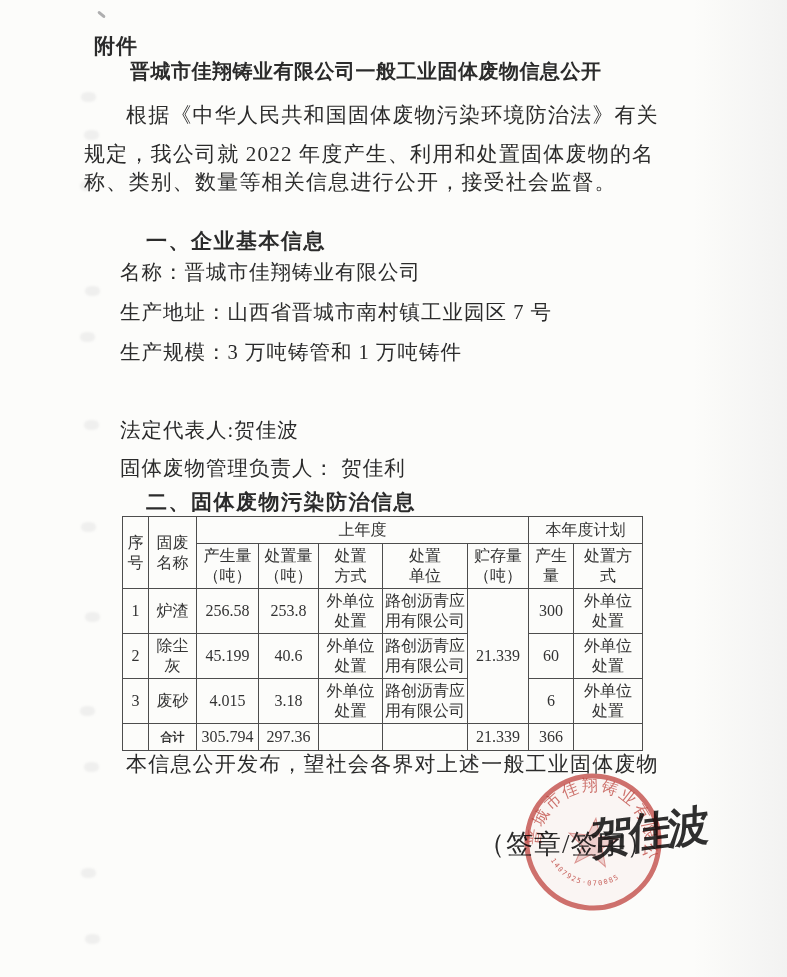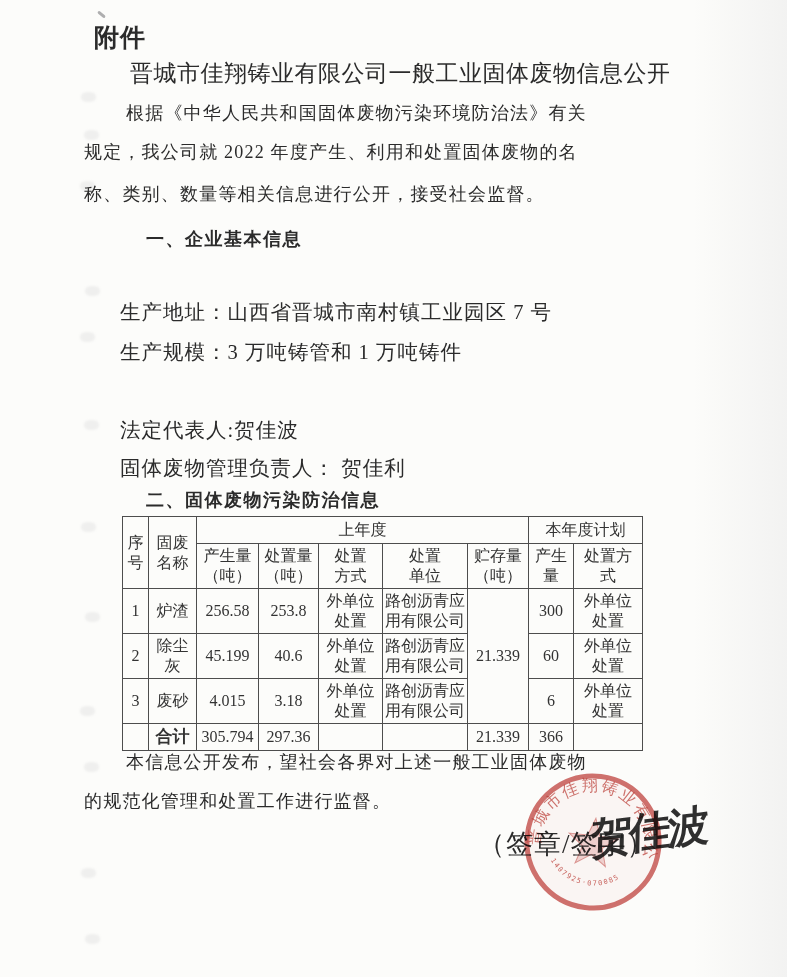--- a/index.html
+++ b/index.html
@@ -5,28 +5,28 @@
   html,body{margin:0;padding:0;}
   .page{
     position:relative; width:787px; height:977px;
     background:#fcfcfa; overflow:hidden;
     font-family:"Liberation Serif","DejaVu Serif",serif;
     color:#2b2b2b;
   }
   .abs{position:absolute; white-space:nowrap;}
   .sans{font-family:"Liberation Sans","DejaVu Sans",sans-serif; font-weight:700;}
 
-  .attachment{left:94px; top:21px; font-size:25px; letter-spacing:1px;}
-  .doc-title{left:130px; top:58px; font-size:23px; letter-spacing:.5px; font-weight:400;text-align:center;}
-  .body-line{font-size:18px; letter-spacing:1.2px;}
+  .attachment{left:94px; top:32px; font-size:21px; letter-spacing:1px;}
+  .doc-title{left:130px; top:58px; font-size:20px; letter-spacing:.5px; font-weight:700;text-align:center;}
+  .body-line{font-size:21px; letter-spacing:1.2px;}
   .intro-l1{left:126px; top:101px;}
   .intro-l2{left:84px;  top:140px;}
-  .intro-l3{left:84px;  top:182px;}
-
-  .h-sec{font-size:18px; letter-spacing:1.5px;}
+  .intro-l3{left:84px;  top:168px;}
+
+  .h-sec{font-size:21px; letter-spacing:1.5px;}
   .h-sec1{left:146px; top:227px;}
   .h-sec2{left:146px; top:488px;}
 
   .info-line{left:120px; font-size:20.5px; letter-spacing:1px;}
   .info-0{top:258px;} .info-1{top:298px;} .info-2{top:338px;}
   .info-3{top:378px;} .info-4{top:416px;} .info-5{top:454px;}
 
   table.waste{
     position:absolute; left:122px; top:516px; width:520px;
     border-collapse:collapse; table-layout:fixed;
@@ -91,20 +91,21 @@
   <div class="rshadow"></div>
 
   <div class="abs sans attachment">附件</div>
   <div class="abs doc-title">晋城市佳翔铸业有限公司一般工业固体废物信息公开</div>
 
   <div class="abs body-line intro-l1">根据《中华人民共和国固体废物污染环境防治法》有关</div>
   <div class="abs body-line intro-l2">规定，我公司就 2022 年度产生、利用和处置固体废物的名</div>
   <div class="abs body-line intro-l3">称、类别、数量等相关信息进行公开，接受社会监督。</div>
 
   <div class="abs sans h-sec h-sec1">一、企业基本信息</div>
+  <div class="abs info-line info-0">名称：晋城市佳翔铸业有限公司</div>
   <div class="abs info-line info-1">生产地址：山西省晋城市南村镇工业园区 7 号</div>
   <div class="abs info-line info-2">生产规模：3 万吨铸管和 1 万吨铸件</div>
   <div class="abs info-line info-4">法定代表人:贺佳波</div>
   <div class="abs info-line info-5">固体废物管理负责人： 贺佳利</div>
 
   <div class="abs sans h-sec h-sec2">二、固体废物污染防治信息</div>
 
   <table class="waste">
     <colgroup>
       <col style="width:26px">
@@ -178,34 +179,33 @@
       <td>外单位
 处置</td>
       <td>路创沥青应
 用有限公司</td>
       <td>6</td>
       <td>外单位
 处置</td>
     </tr>
     <tr class="trow">
       <td></td>
-      <td class="sans" style="font-size:17px">合计</td>
+      <td class="sans" style="font-size:12px">合计</td>
       <td>305.794</td>
       <td>297.36</td>
       <td></td>
       <td></td>
       <td>21.339</td>
       <td>366</td>
       <td></td>
     </tr>
   </tbody>
     </table>
 
   <div class="abs body-line close-l1">本信息公开发布，望社会各界对上述一般工业固体废物</div>
-  <div class="abs body-line close-l2">的规范化管理和处置工作进行监督。</div>
 
   <div class="abs sign-label">（签章/签字）</div>
   <div class="abs signature">贺佳波</div>
 
   <svg class="stamp" viewBox="0 0 152 152">
     <circle cx="76" cy="76" r="66" fill="rgba(220,120,110,0.05)" stroke="rgba(196,74,70,0.78)" stroke-width="5"></circle>
     <defs>
       <path id="arcTop" d="M 24 88 A 53 53 0 1 1 128 88" fill="none"></path>
       <path id="arcBottom" d="M 33 94 A 49 49 0 0 0 119 94" fill="none"></path>
     </defs>

